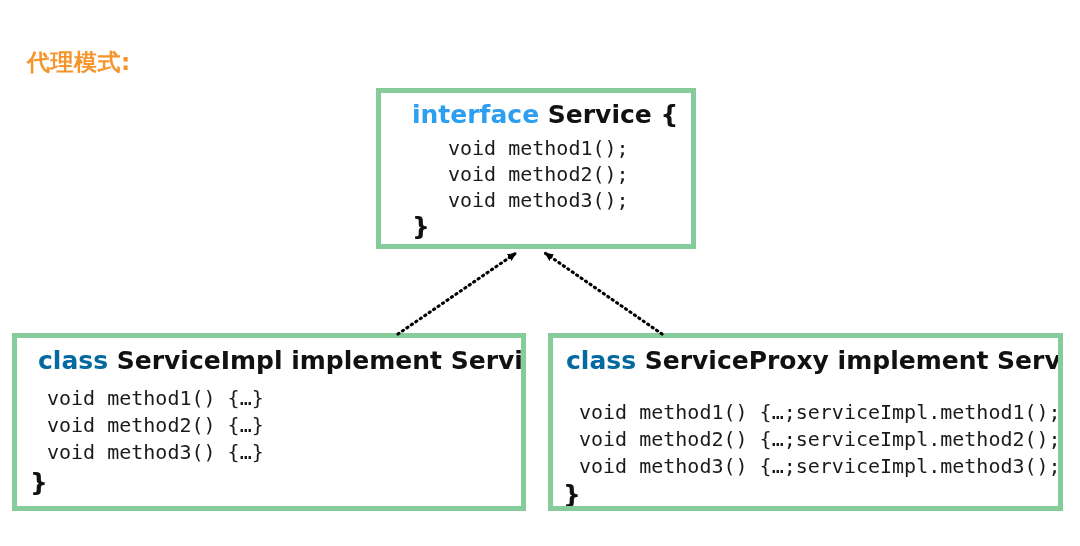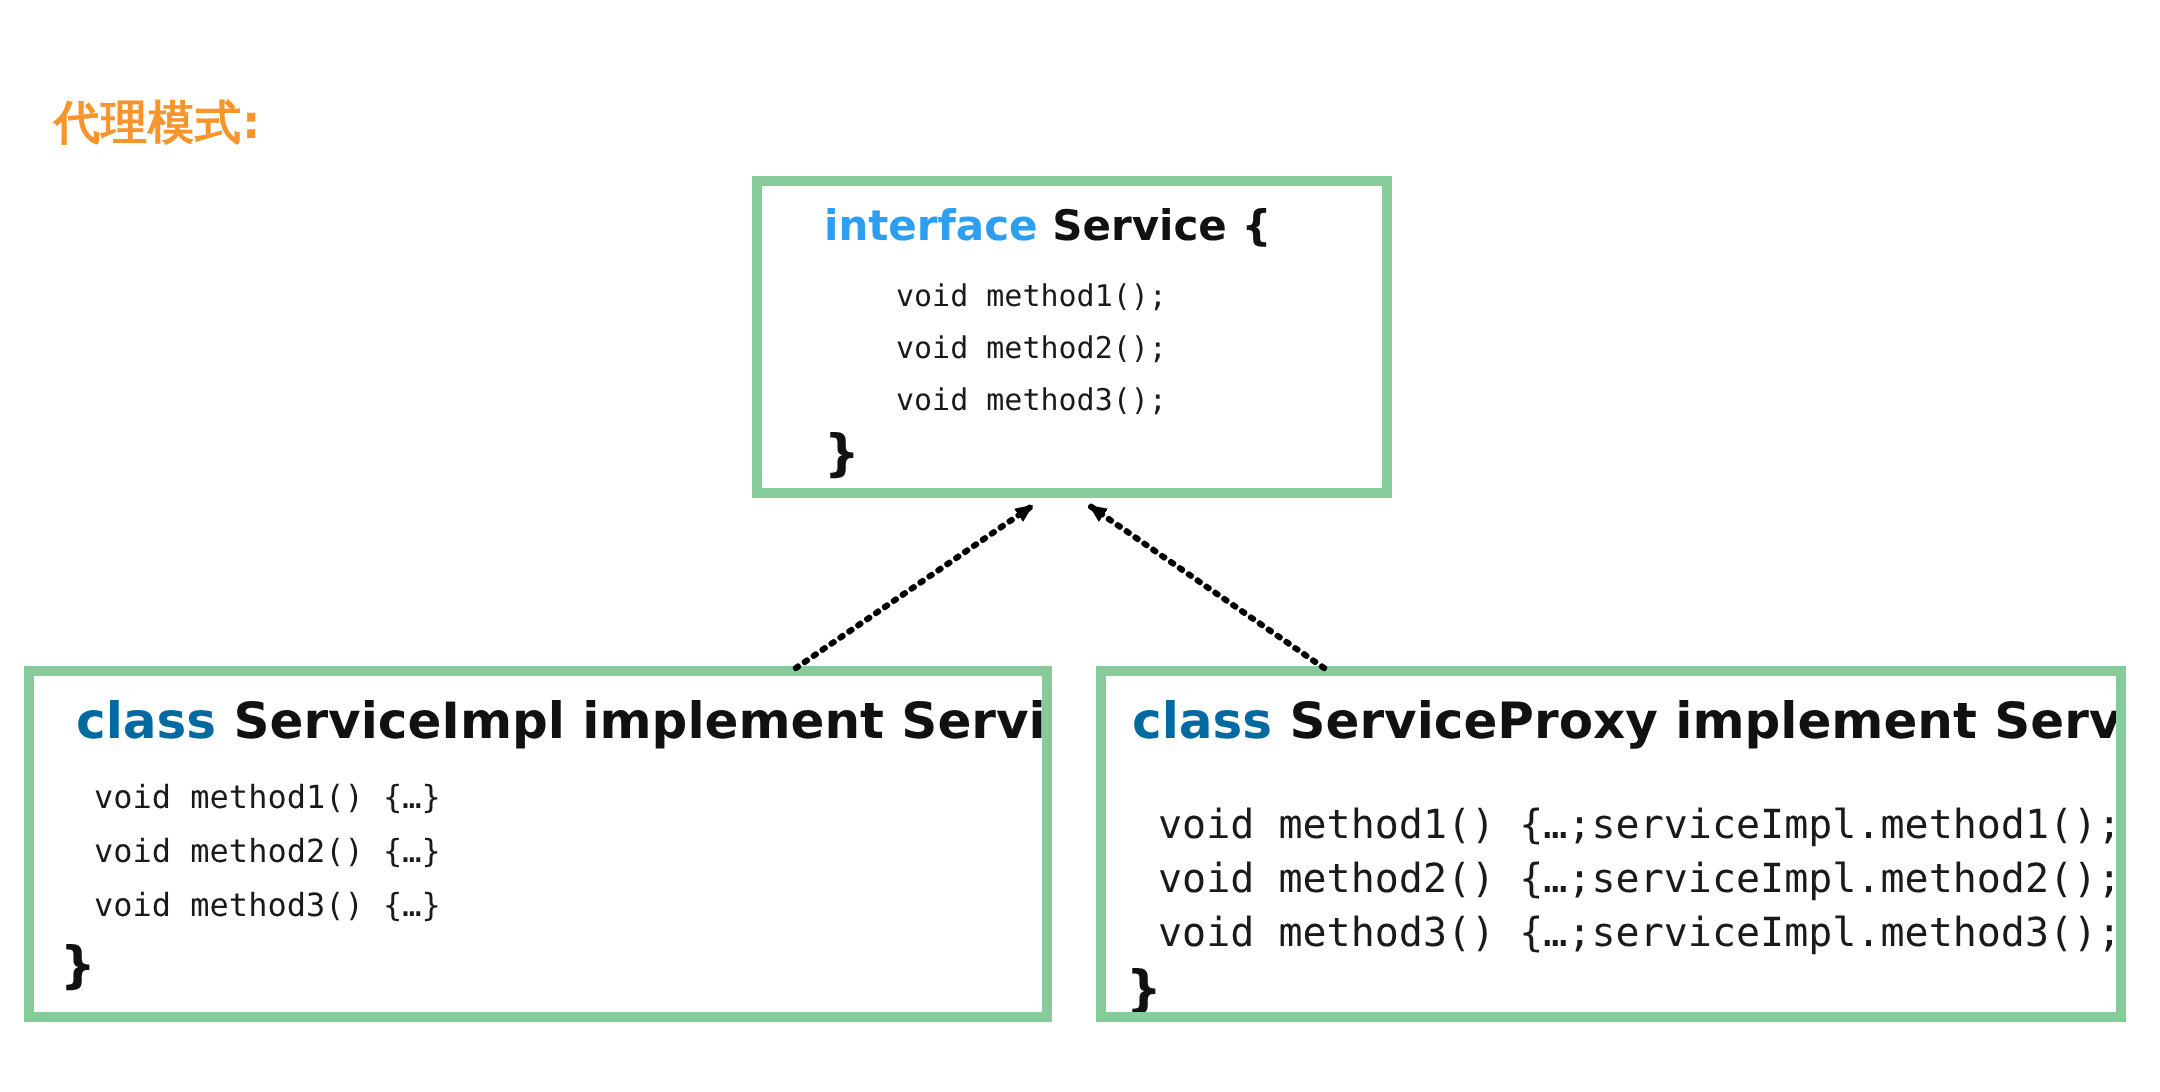--- a/index.html
+++ b/index.html
@@ -78,21 +78,21 @@
     white-space: nowrap;
     line-height: 1.15;
   }
   .kw-interface { color: #2e9ff0; }
   .kw-class     { color: #0369a1; }
 
   #interface-decl {
     position: absolute;
     left: 31px;
     top: 8px;
-    font-size: 21px;
+    font-size: 25px;
   }
   #impl-decl {
     position: absolute;
     left: 21px;
     top: 9px;
     font-size: 25px;
   }
   #proxy-decl {
     position: absolute;
     left: 13px;
@@ -105,35 +105,35 @@
     font-family: "DejaVu Sans Mono", "Liberation Mono", monospace;
     color: #1a1a1a;
     white-space: pre;
     line-height: 1.0;
   }
 
   #interface-body {
     position: absolute;
     left: 67px;
     top: 42px;
-    font-size: 15px;
+    font-size: 20px;
     line-height: 26px;
   }
   #interface-close {
     position: absolute;
     left: 31px;
     top: 120px;
     font-size: 25px;
   }
 
   #impl-body {
     position: absolute;
     left: 30px;
     top: 47px;
-    font-size: 16px;
+    font-size: 20px;
     line-height: 27px;
   }
   #impl-close {
     position: absolute;
     left: 13px;
     top: 131px;
     font-size: 25px;
   }
 
   #proxy-field {

